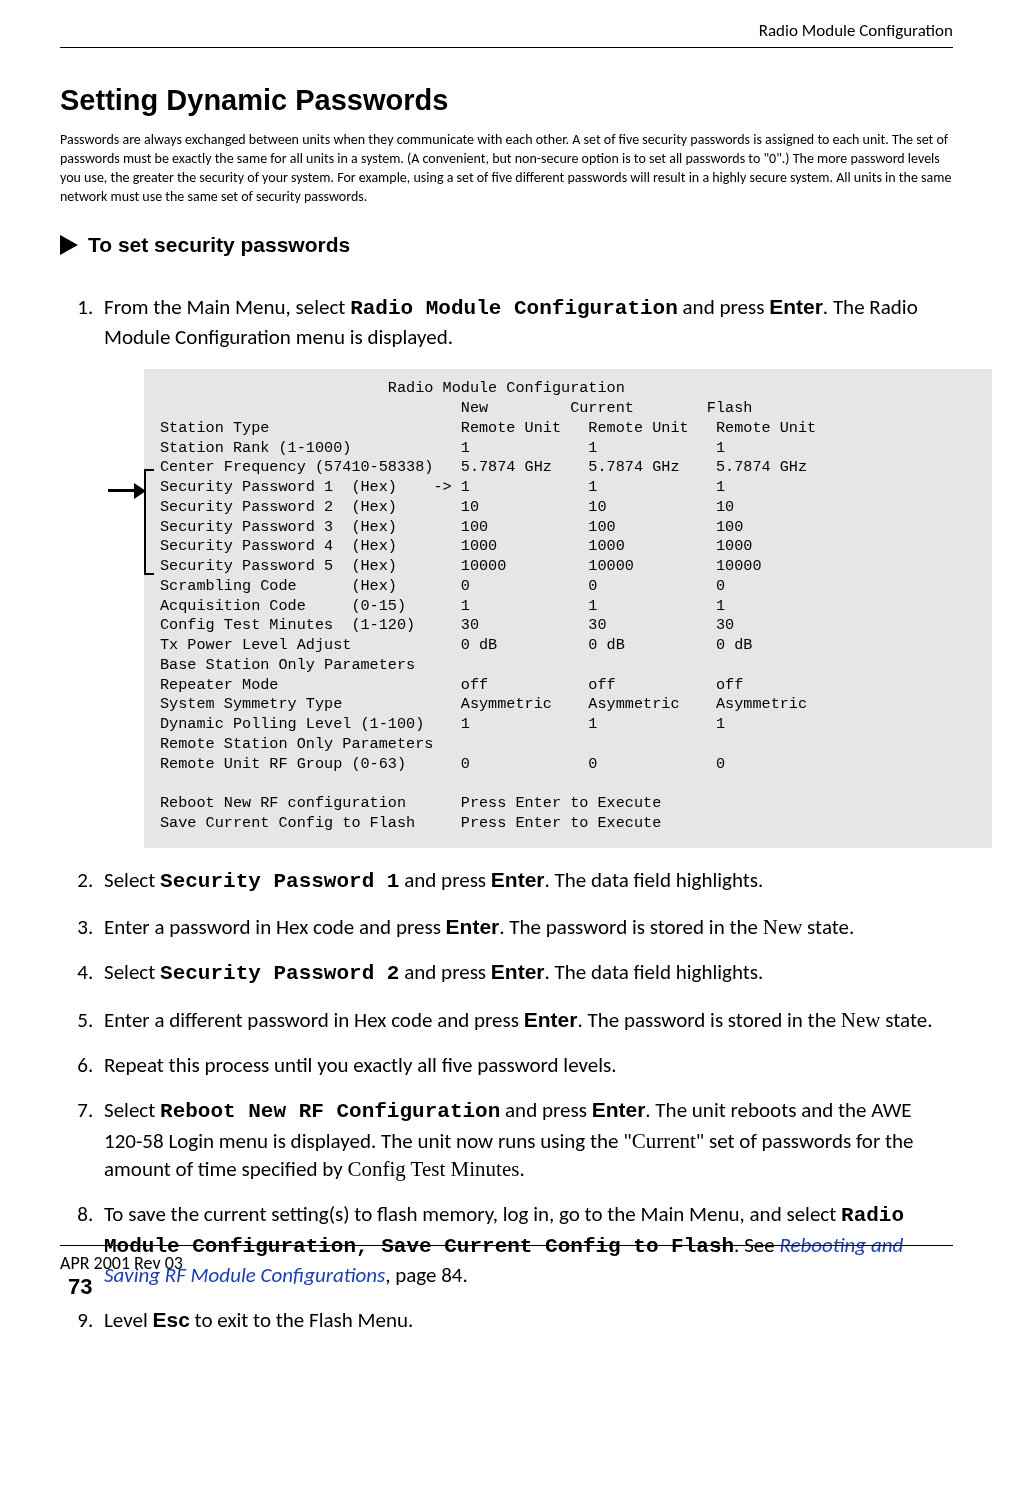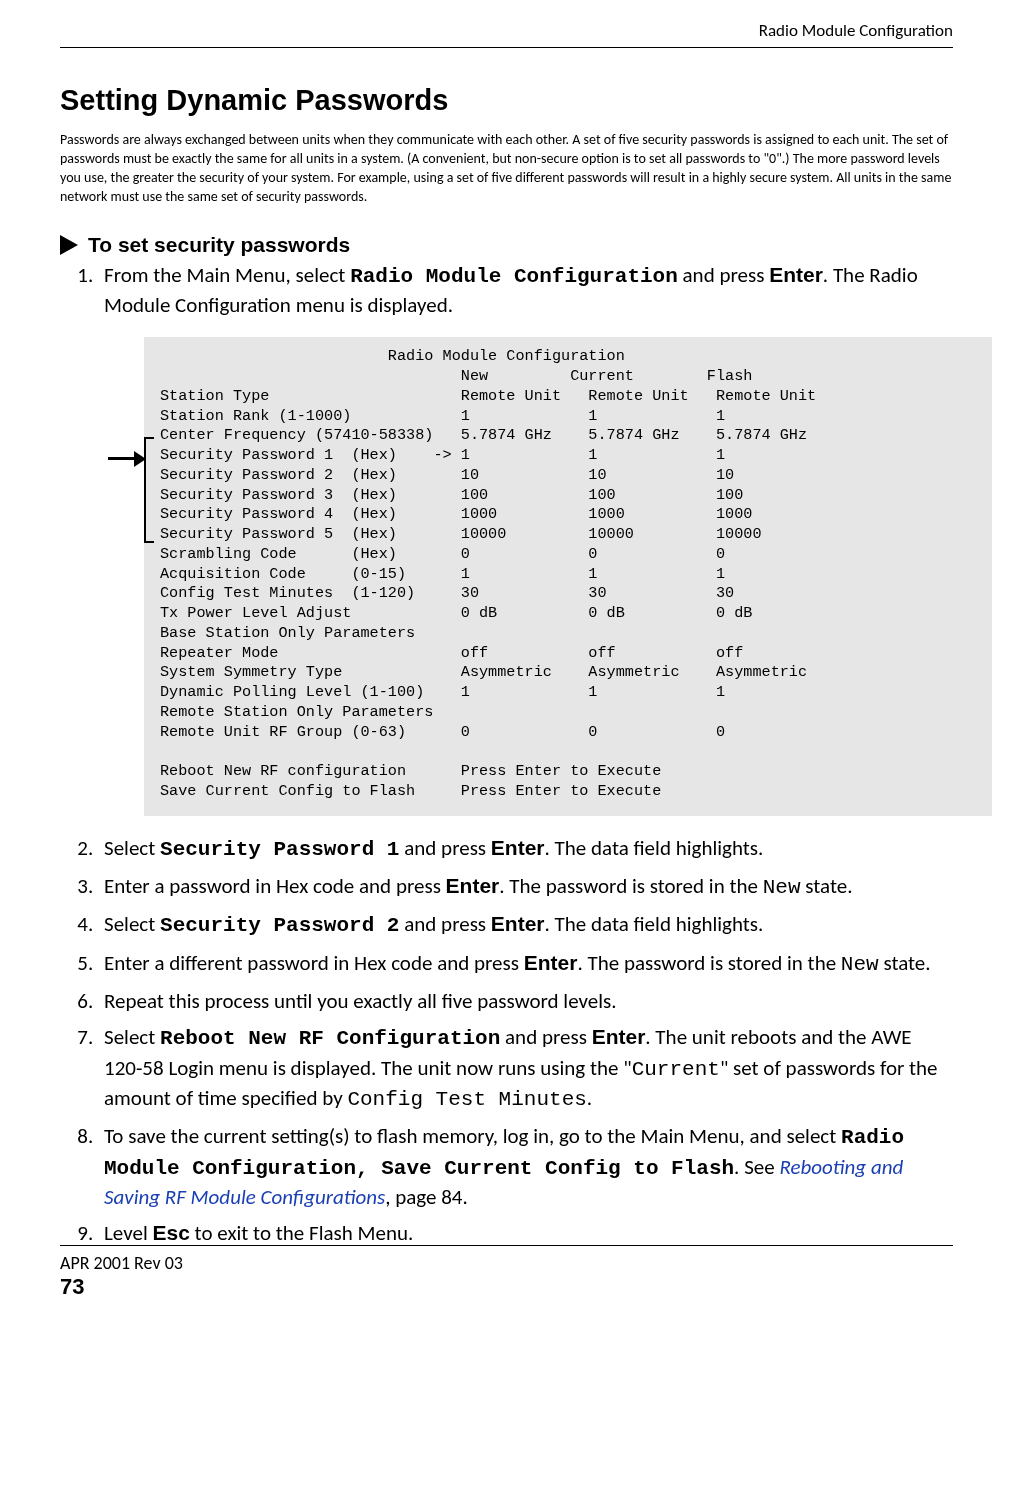--- a/index.html
+++ b/index.html
@@ -32,45 +32,45 @@
   }
   .intro {
     font-size: 14px;
     line-height: 1.35;
     margin-bottom: 26px;
   }
   .procedure-head {
     display: flex;
     align-items: center;
     gap: 10px;
-    margin-bottom: 4px;
+    margin-bottom: 36px;
   }
   .proc-arrow {
     width: 0; height: 0;
     border-top: 10px solid transparent;
     border-bottom: 10px solid transparent;
     border-left: 18px solid #000;
   }
   .procedure-head strong {
     font-family: Arial, Helvetica, sans-serif;
     font-weight: bold;
     font-size: 21px;
   }
   ol.steps {
     margin: 0;
     padding-left: 38px;
     font-size: 21px;
     line-height: 1.35;
   }
   ol.steps > li {
-    margin-bottom: 8px;
+    margin-bottom: 17px;
     padding-left: 6px;
   }
   .mono-b { font-family: "Courier New", monospace; font-weight: bold; }
-  .mono   { font-family: Liberation Mono, monospace; }
+  .mono   { font-family: Liberation Serif, serif; }
   .sans-b { font-family: Arial, Helvetica, sans-serif; font-weight: bold; }
   .xref   { font-style: italic; color: #1a3fb3; }
 
   .screen-wrap {
     position: relative;
     margin: 18px 0 18px 40px;
   }
   .pointer {
     position: absolute;
     left: -36px;
@@ -124,20 +124,21 @@
     display: flex;
     justify-content: space-between;
     font-size: 18px;
     padding-top: 6px;
     flex-direction: column;
   }
   .footer .pg {
     font-family: Arial, Helvetica, sans-serif;
     font-weight: bold;
     font-size: 22px;
+    margin-left: 8px;
   }
 </style>
 </head>
 <body>
 
 <div class="page">
 
   <div class="running-head">Radio Module Configuration</div>
 
   <h1>Setting Dynamic Passwords</h1>

